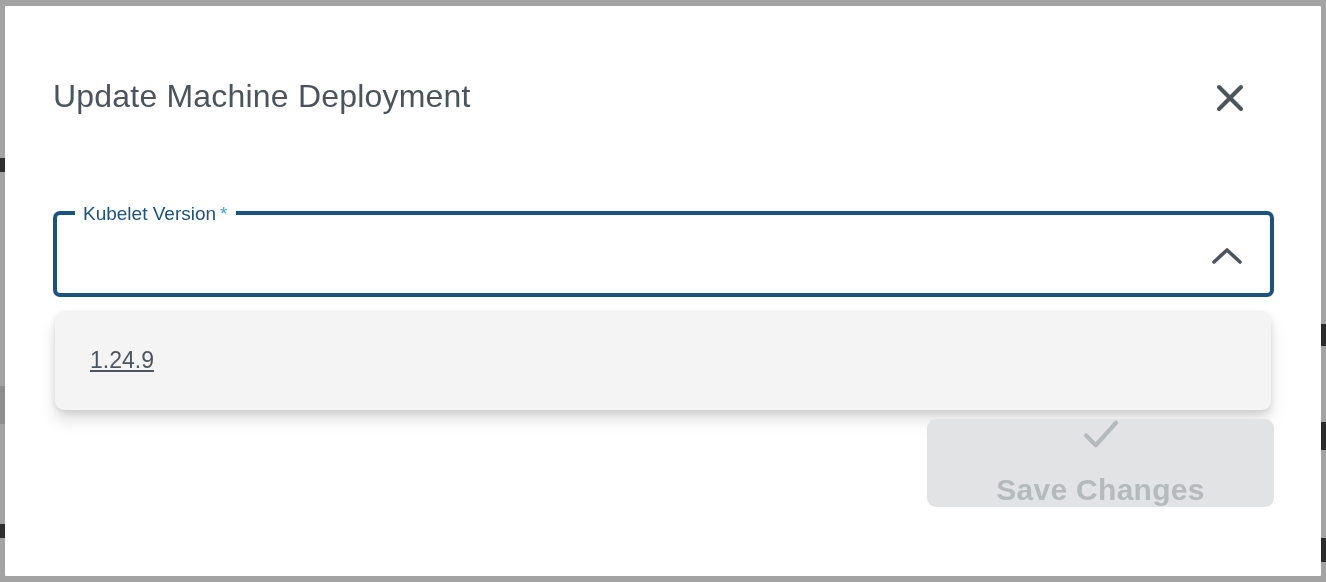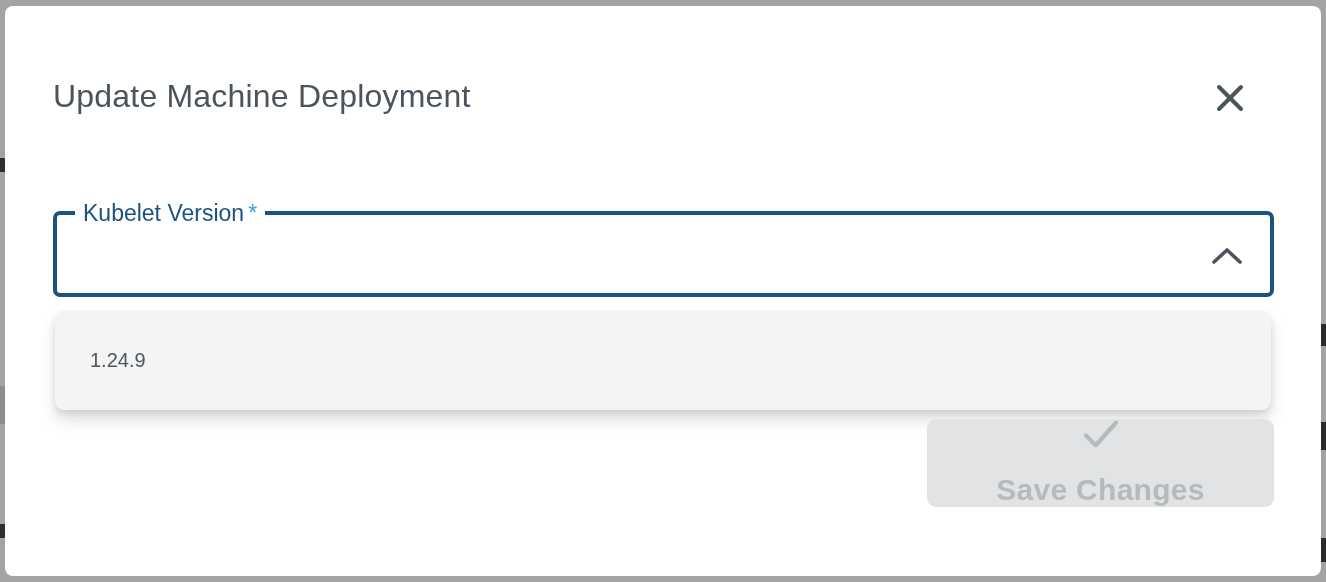--- a/index.html
+++ b/index.html
@@ -11,21 +11,21 @@
     overflow: hidden;
   }
 
   .artifact { position: absolute; }
 
   .modal {
     position: absolute;
     left: 5px; top: 6px;
     width: 1316px; height: 570px;
     background: var(--modal-bg, #ffffff);
-    border-radius: 8px;
+    border-radius: 1px;
   }
 
   .dialog-title {
     position: absolute;
     left: 48px; top: 70px;
     font-size: 32px;
     font-weight: 400;
     line-height: 40px;
     color: var(--title-text, #4b545c);
     letter-spacing: 0.2px;
@@ -54,21 +54,21 @@
     border: 4px solid var(--primary, #1c5280);
     border-radius: 7px;
     background: #ffffff;
     cursor: pointer;
   }
   .field-label {
     position: absolute;
     left: 18px; top: -15px;
     padding: 0 8px;
     background: #ffffff;
-    font-size: 23px;
+    font-size: 19px;
     line-height: 27px;
     color: var(--primary, #1c5280);
     white-space: nowrap;
   }
   .field-label .req {
     color: var(--accent-asterisk, #3fa0e5);
     margin-left: 4px;
   }
   .field-value {
     position: absolute;
@@ -96,23 +96,24 @@
     width: 1216px; height: 99px;
     background: var(--panel-bg, #f4f4f5);
     border-radius: 9px;
     box-shadow: 0 10px 16px rgba(0,0,0,0.13), 0 3px 6px rgba(0,0,0,0.09);
     overflow: hidden;
   }
   .option {
     width: 100%; height: 100%;
     display: flex; align-items: center;
     padding-left: 35px;
-    font-size: 20px;
+    font-size: 23px;
     color: var(--option-text, #4c565e);
     cursor: pointer;
+    text-decoration: underline;
   }
 
   .save-btn {
     position: absolute;
     left: 922px; top: 413px;
     width: 347px; height: 88px;
     background: var(--disabled-bg, #e2e3e4);
     border: none;
     border-radius: 9px;
     display: flex; align-items: center; justify-content: center;

